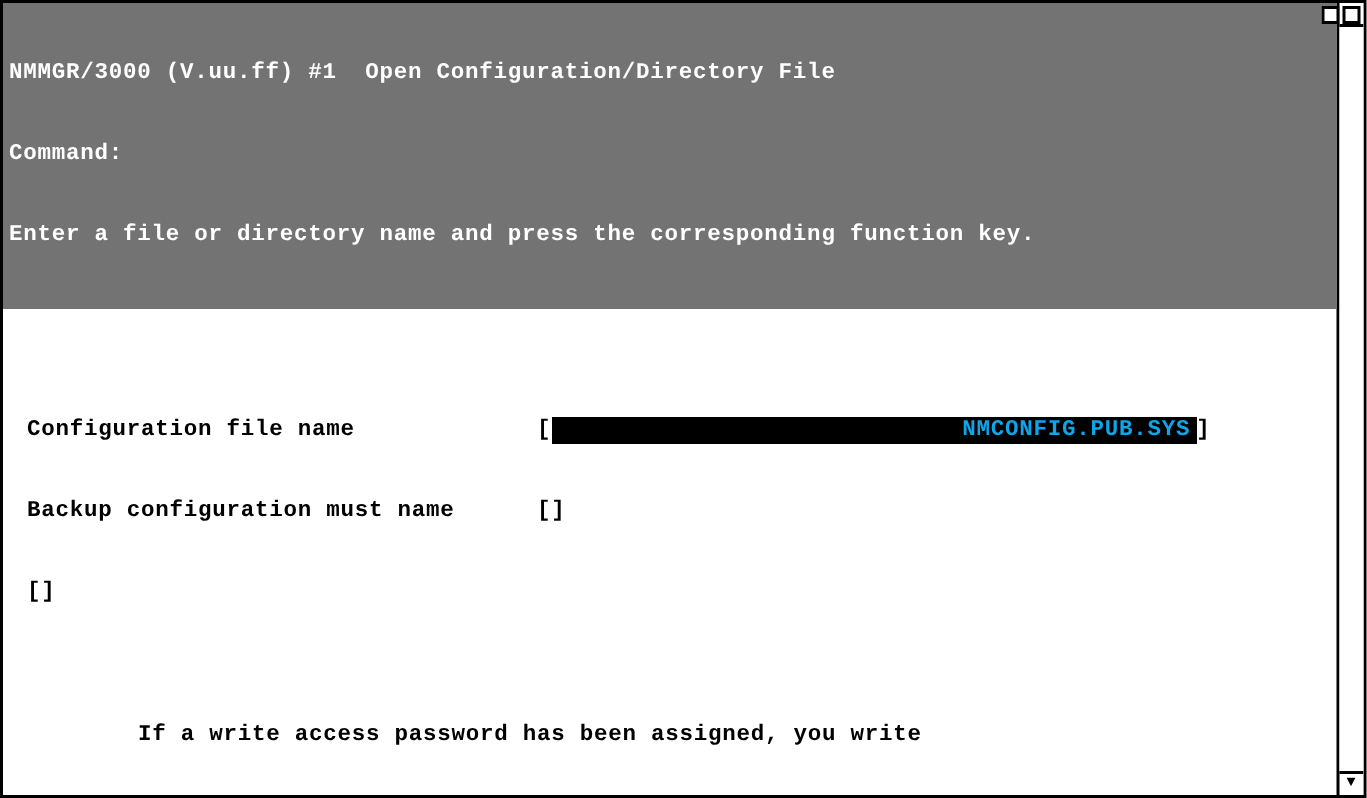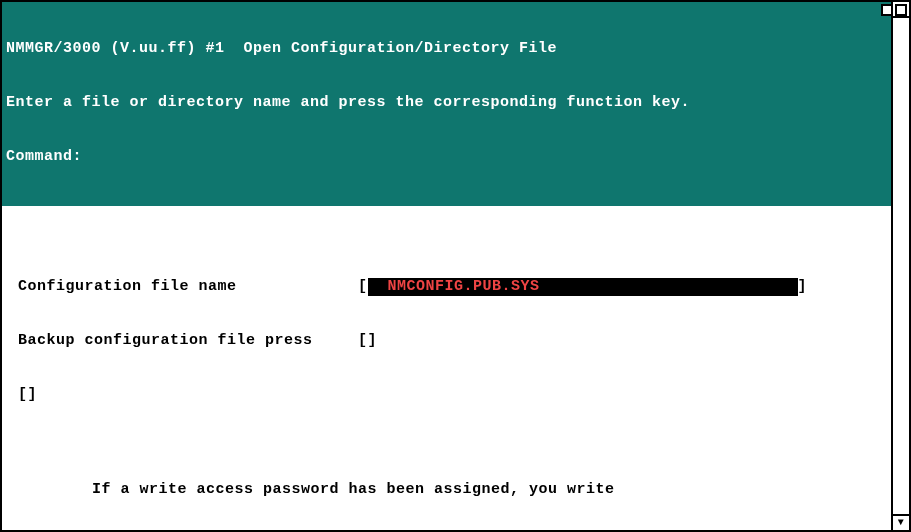--- a/index.html
+++ b/index.html
@@ -59,21 +59,21 @@
     border-bottom: 2px solid #000;
     display: flex;
     align-items: center;
     justify-content: center;
     font-size: 10px;
     line-height: 1;
   }
   .sb-btn.bottom { border-bottom: none; border-top: 2px solid #000; }
   .sb-track { flex: 1; background: #fff; }
   .header {
-    background: #0f766e;
+    background: #737373;
     color: #fff;
     padding: 2px 4px 4px 4px;
     white-space: pre;
     line-height: 18px;
   }
   .body {
     flex: 1;
     padding: 0 4px;
     color: #000;
     line-height: 18px;
@@ -83,25 +83,26 @@
     display: flex;
     align-items: center;
     margin-bottom: 36px;
     white-space: pre;
     margin-left: 12px;
   }
   .row .label { width: 340px; }
   .bracket { color: #000; }
   .field {
     background: #000;
-    color: #ef4444;
+    color: #0ea5e9;
     display: inline-block;
     min-width: 430px;
-    padding: 0 20px;
+    padding: 0 4px;
     white-space: pre;
+    text-align: right;
   }
   .note {
     margin-left: 86px;
     margin-top: 10px;
     white-space: pre;
     line-height: 20px;
   }
 </style>
 </head>
 <body>
@@ -110,34 +111,34 @@
   <div class="title-btns">
     <div class="title-btn"></div>
     <div class="title-btn"></div>
   </div>
 
   <div class="main-row">
     <div class="content">
 
       <div class="header">
         <div>NMMGR/3000 (V.uu.ff) #1  Open Configuration/Directory File</div>
+        <div>Command:</div>
         <div>Enter a file or directory name and press the corresponding function key.</div>
-        <div>Command:</div>
       </div>
 
       <div class="body">
         <div class="spacer-lg"></div>
 
         <div class="row">
           <span class="label">Configuration file name</span>
           <span class="bracket">[</span><span class="field">NMCONFIG.PUB.SYS</span><span class="bracket">]</span>
         </div>
 
         <div class="row">
-          <span class="label">Backup configuration file press</span>
+          <span class="label">Backup configuration must name</span>
           <span class="bracket">[</span><span class="bracket">]</span>
         </div>
 
         <div class="row">
           <span class="bracket">[</span><span class="bracket">]</span>
         </div>
 
         <div class="note">
           <div>If a write access password has been assigned, you write</div>
           

